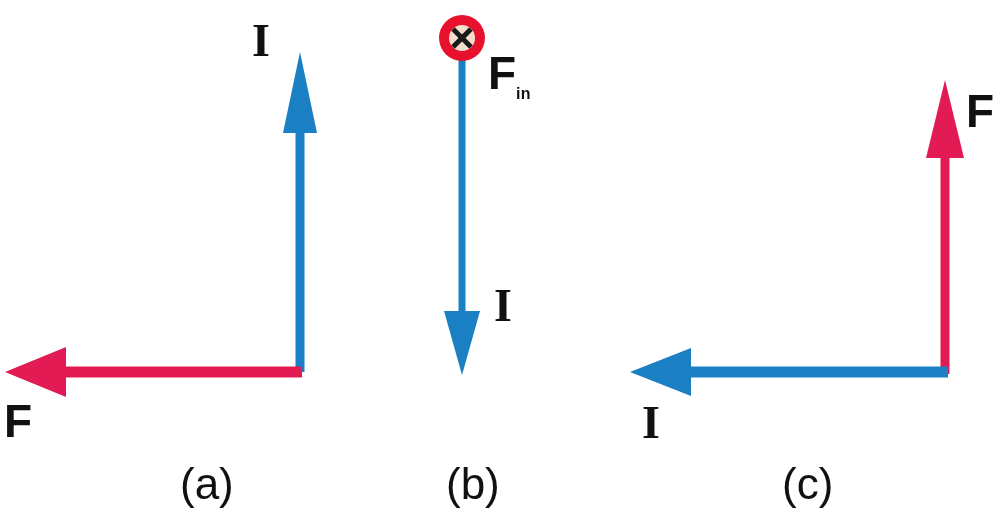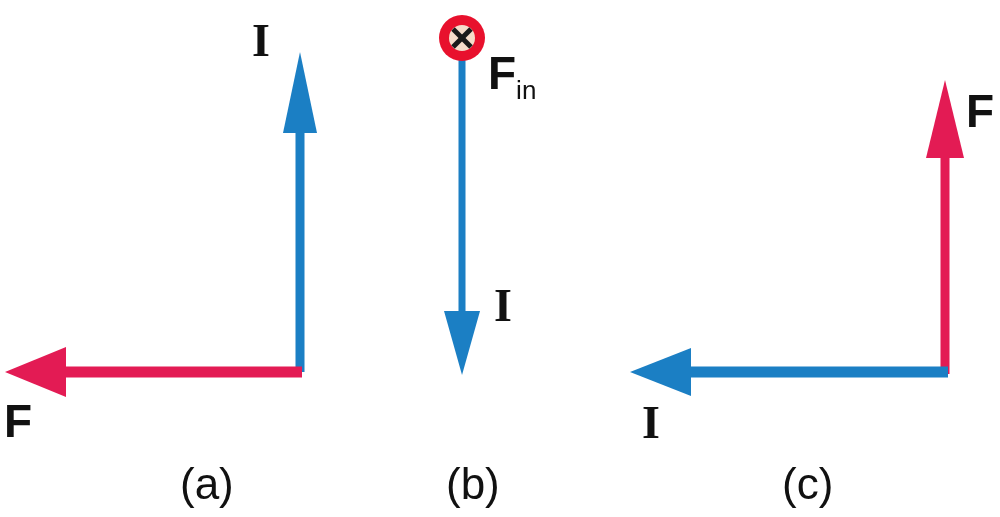--- a/index.html
+++ b/index.html
@@ -39,22 +39,22 @@
     font-weight: bold;
     font-size: 46px;
   }
   
   .lbl-force {
     font-family: "Liberation Sans", sans-serif;
     font-weight: bold;
     font-size: 46px;
   }
   .lbl-force .sub {
-    font-size: 26px;
-    font-weight: normal;
+    font-size: 16px;
+    font-weight: bold;
     vertical-align: sub;
     letter-spacing: 0.2px;
   }
   
   .caption {
     position: absolute;
     font-family: "Liberation Sans", sans-serif;
     font-weight: normal;
     font-size: 44px;
     color: #111111;

